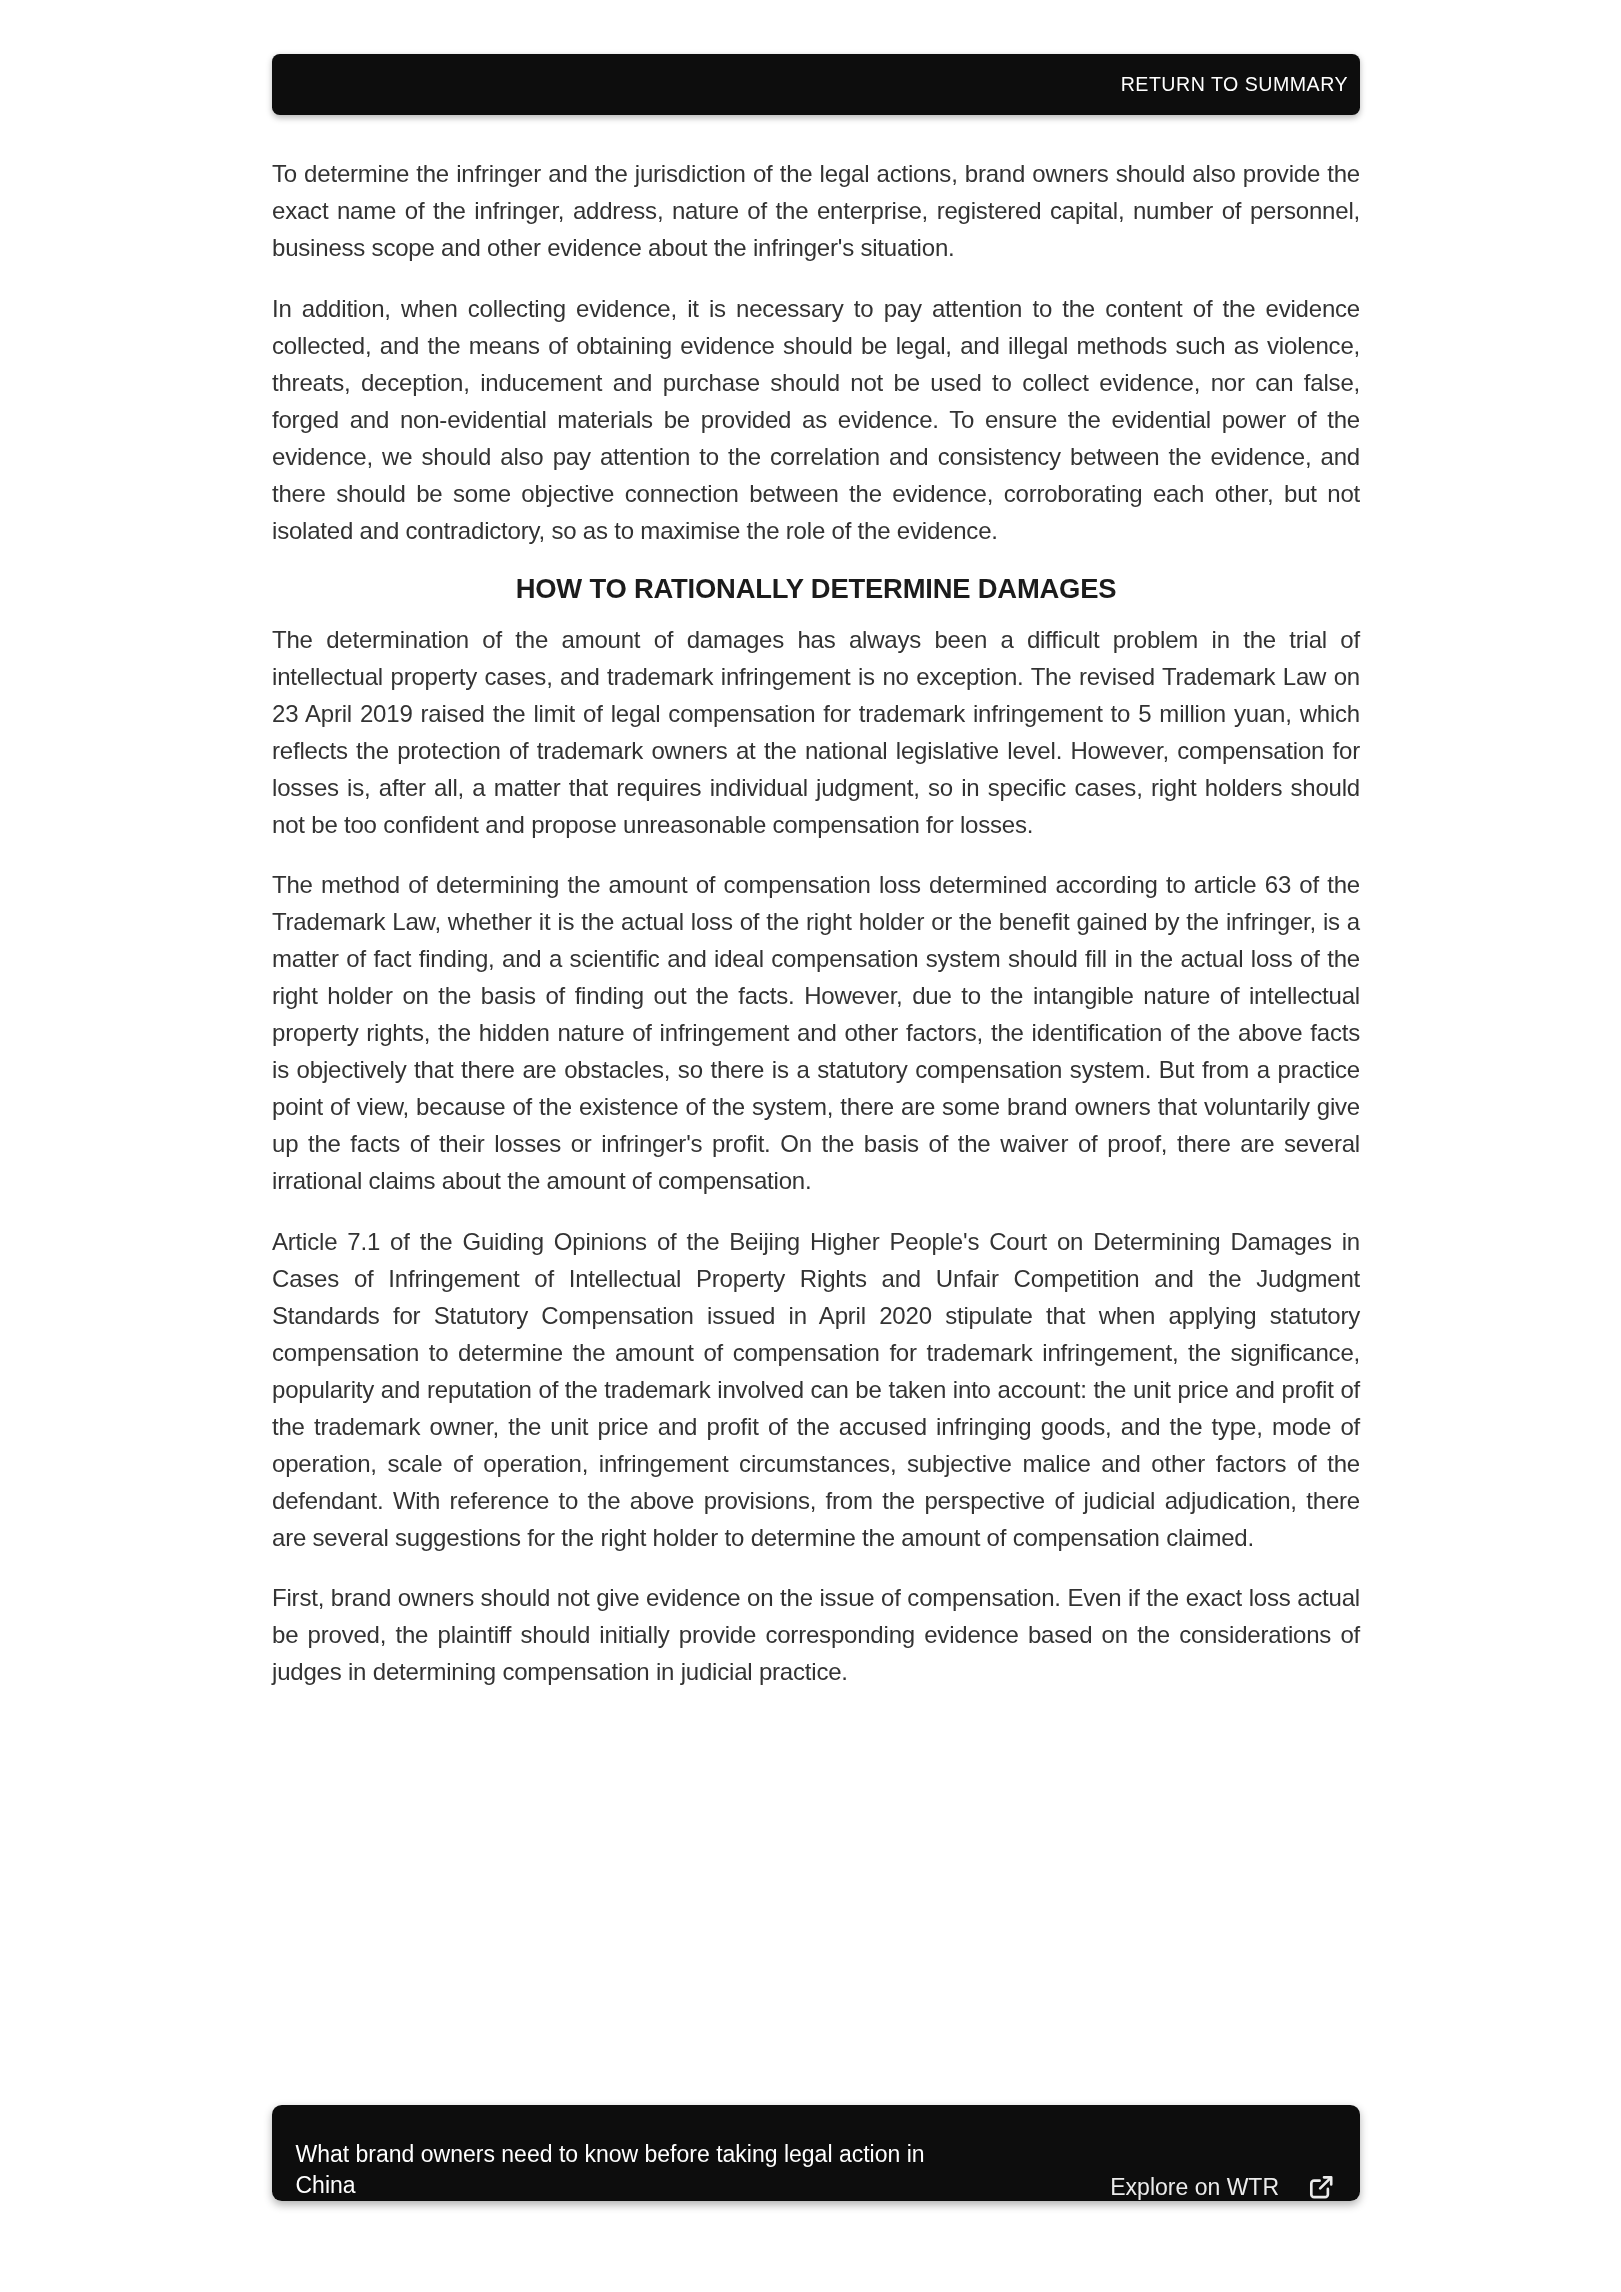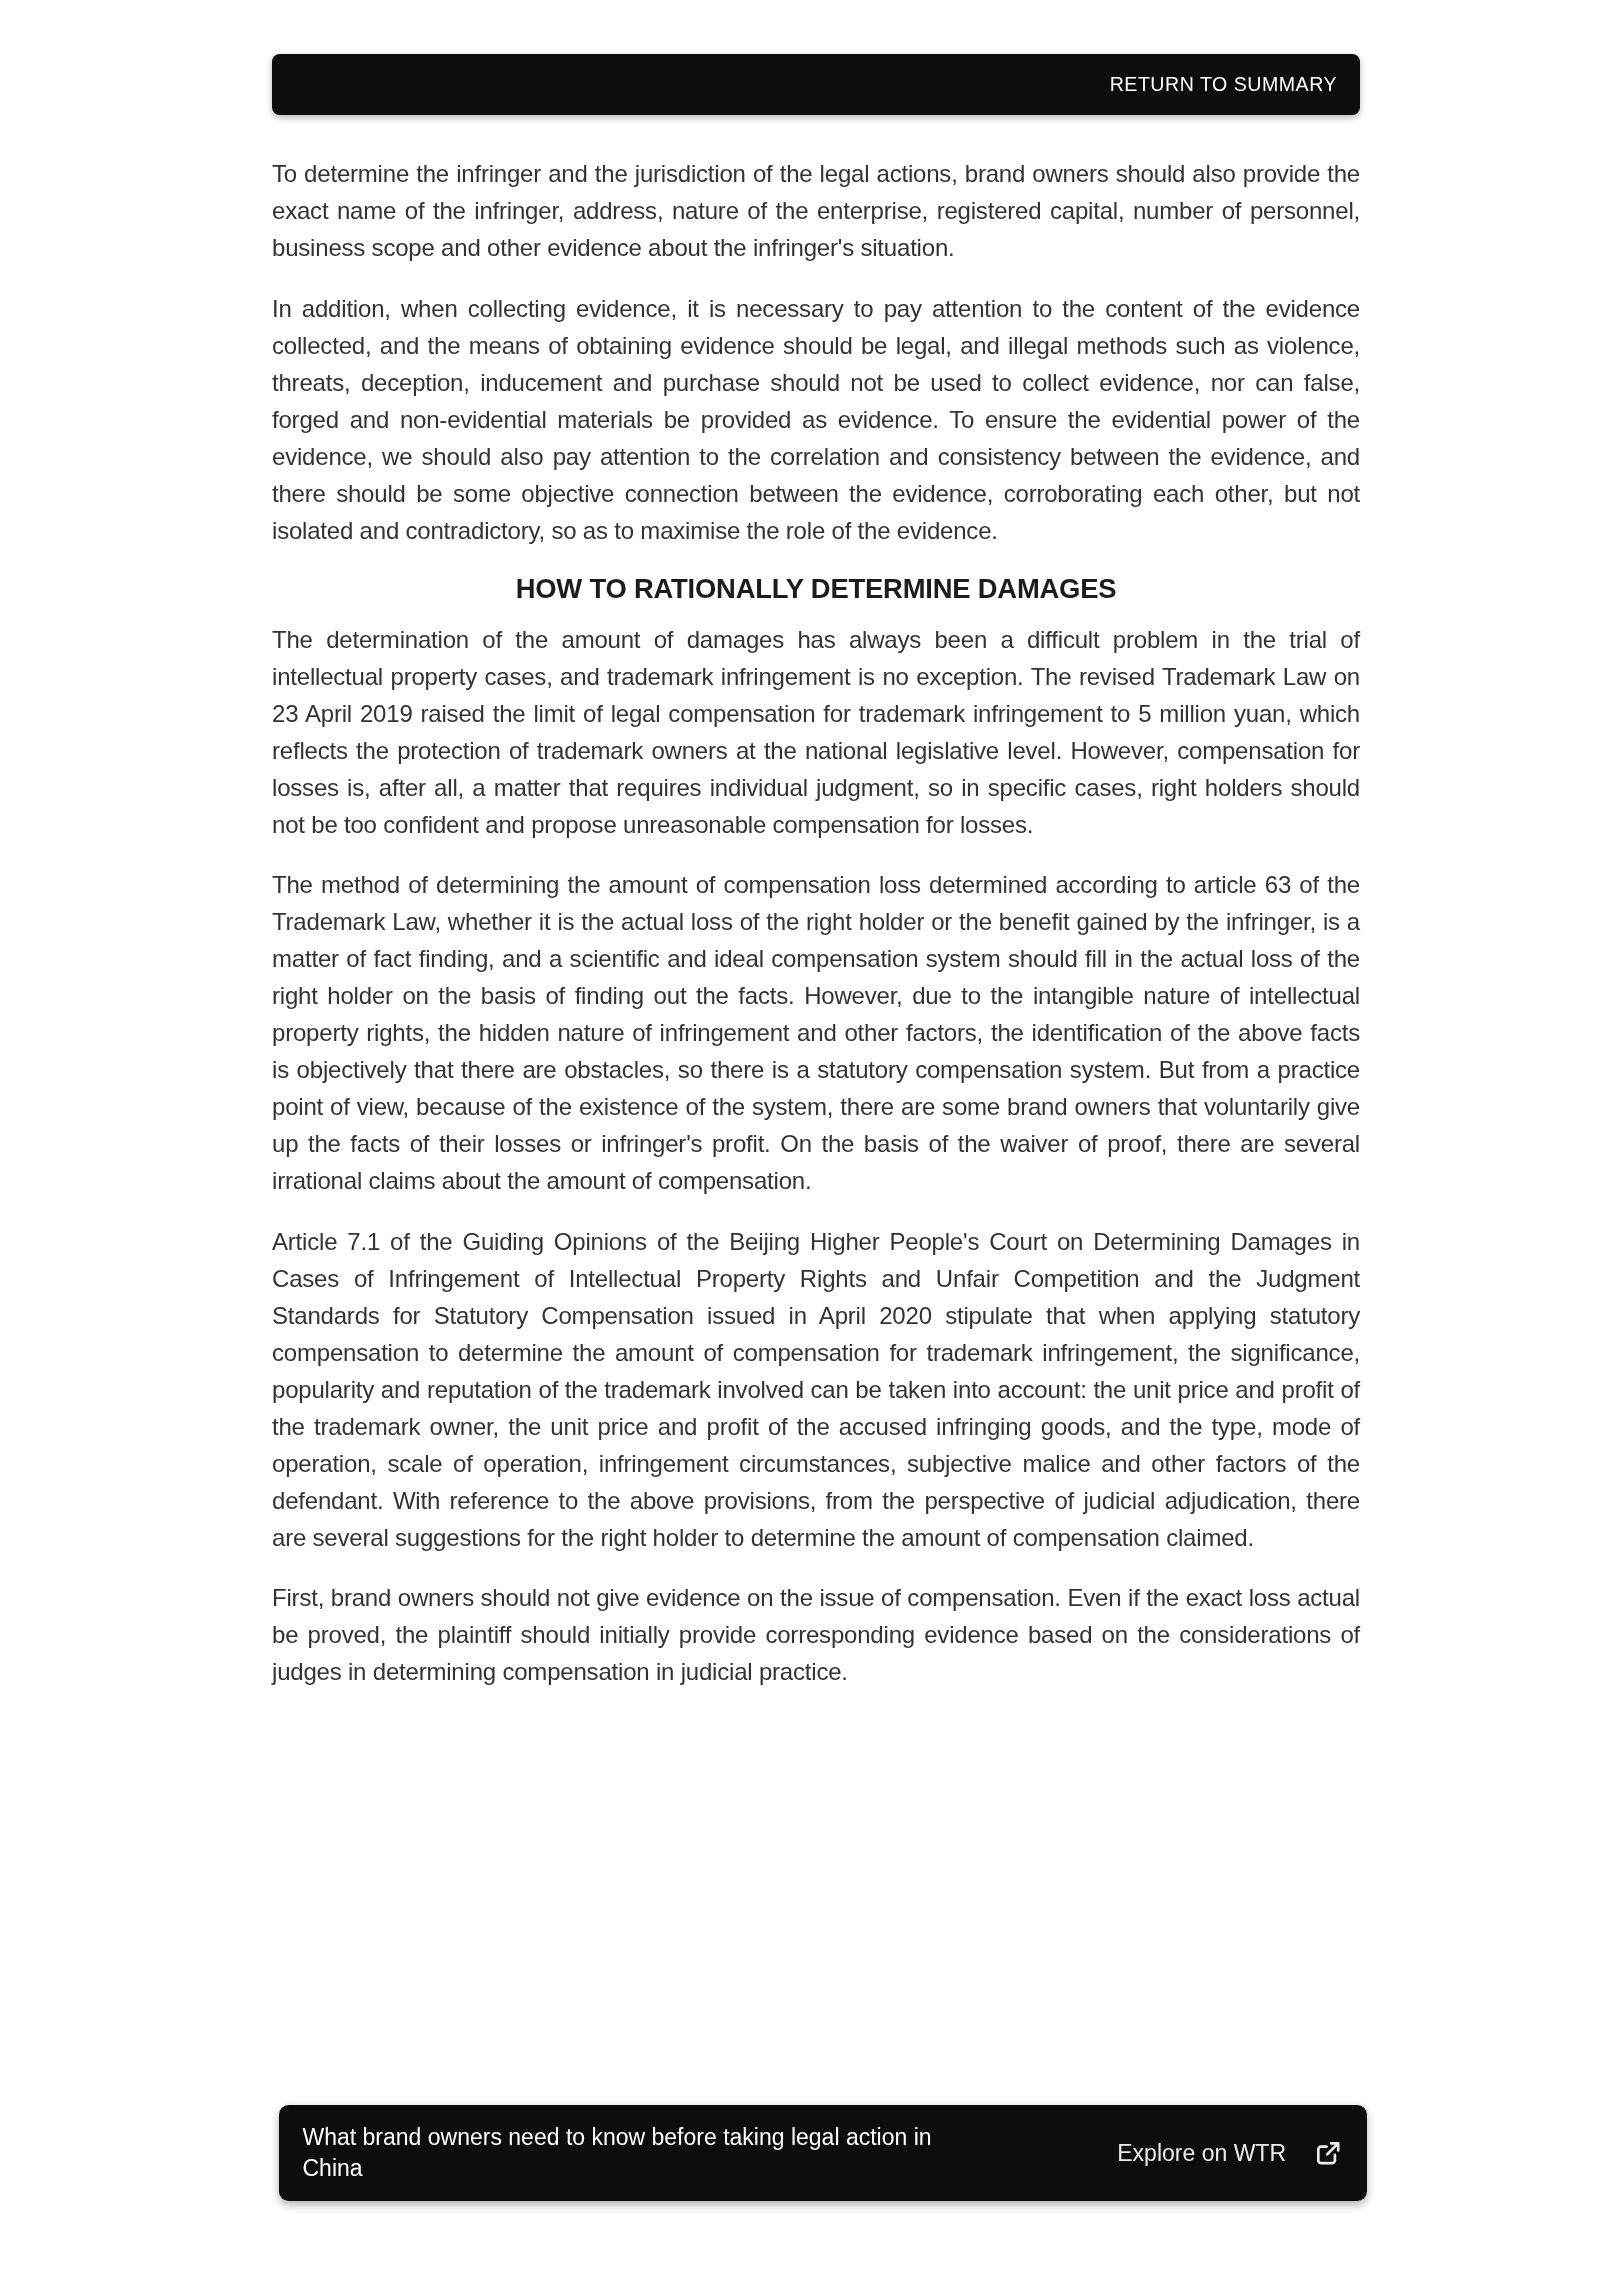--- a/index.html
+++ b/index.html
@@ -19,21 +19,21 @@
     font-family:"Liberation Sans",sans-serif;
     overflow:hidden;
   }
   
   .top-bar{
     position:absolute;left:272px;top:54px;
     width:1088px;height:61px;
     background:var(--bar-bg);
     border-radius:7.8px;
     display:flex;align-items:center;justify-content:flex-end;
-    padding:0 23px;
+    padding:0 12px;
     box-shadow:0 2.9px 6.9px rgba(0,0,0,.28);
     cursor:pointer;
   }
   .top-bar .return-label{
     color:#ffffff;
     font-size:19.6px;
     letter-spacing:0.5px;
     font-weight:400;
   }
   
@@ -53,25 +53,25 @@
     margin:13.7px 0 15.7px 0;
     font-size:27.4px;
     line-height:33px;
     font-weight:700;
     color:var(--heading-text);
     letter-spacing:-0.2px;
     text-align:center;
   }
   
   .footer-bar{
-    position:absolute;left:279px;top:2105px;
+    position:absolute;left:272px;top:2105px;
     width:1088px;height:96px;
     background:var(--bar-bg);
     border-radius:9.8px;
-    display:flex;align-items:center;justify-content:space-between;
+    display:flex;align-items:flex-end;justify-content:space-between;
     padding:0 25.5px 0 23.5px;
     box-shadow:0 3.9px 8.8px rgba(0,0,0,.3);
   }
   .footer-title{
     color:var(--footer-text);
     font-size:23px;
     line-height:31px;
     max-width:686px;
     font-weight:400;
   }

